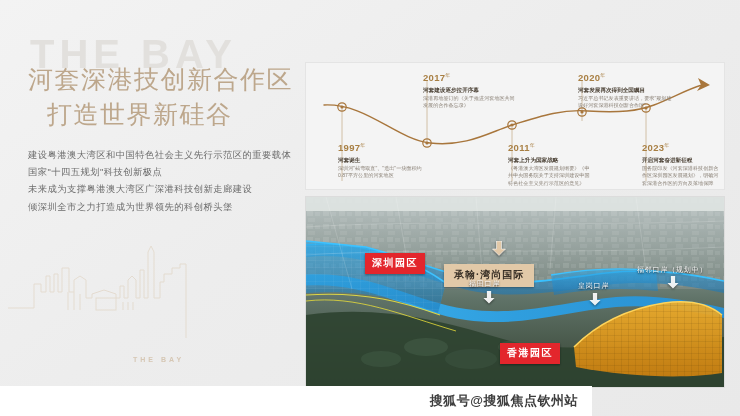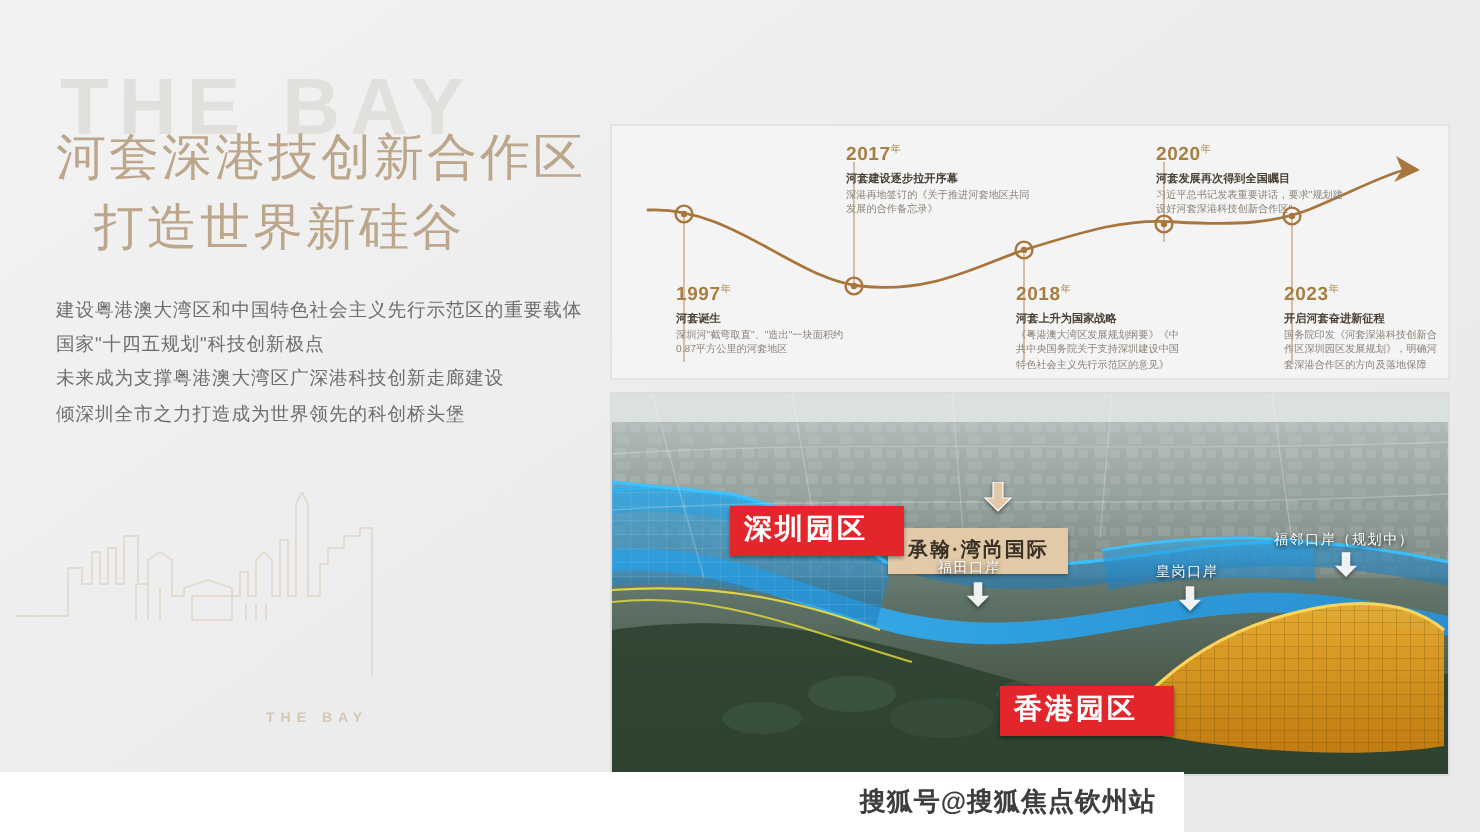--- a/index.html
+++ b/index.html
@@ -87,23 +87,23 @@
     overflow:hidden;
     border:1px solid #dcdcdc;
   }
   .map-bg{position:absolute;inset:0;}
   .map-bg svg{display:block;width:100%;height:100%;}
 
   .badge-red{
     position:absolute;
     background:#e3262c;
     color:#fff;
-    font-size:14px;font-weight:700;
+    font-size:10px;font-weight:700;
     letter-spacing:1.5px;
-    padding:3px 18px 4px 7px;
+    padding:3px 7px 4px 7px;
     white-space:nowrap;
     box-shadow:0 1px 2px rgba(0,0,0,.4);
   }
   .badge-tan{
     position:absolute;
     background:#e2c9a8;
     color:#3a3127;
     font-size:10px;font-weight:700;
     letter-spacing:1px;
     padding:4px 10px 5px 10px;
@@ -220,21 +220,21 @@
     <div class="tl-node" style="left:117px;top:10px;width:92px;">
       <div class="tl-year">
         <span>2017</span><sup>年</sup>
       </div>
       <div class="tl-head">河套建设逐步拉开序幕</div>
       <div class="tl-desc">深港再地签订的《关于推进河套地区共同发展的合作备忘录》</div>
     </div>
 
     <div class="tl-node" style="left:202px;top:80px;width:84px;">
       <div class="tl-year">
-        <span>2018</span><sup>年</sup>
+        <span>2011</span><sup>年</sup>
       </div>
       <div class="tl-head">河套上升为国家战略</div>
       <div class="tl-desc">《粤港澳大湾区发展规划纲要》《中共中央国务院关于支持深圳建设中国特色社会主义先行示范区的意见》</div>
     </div>
 
     <div class="tl-node" style="left:272px;top:10px;width:96px;">
       <div class="tl-year">
         <span>2020</span><sup>年</sup>
       </div>
       <div class="tl-head">河套发展再次得到全国瞩目</div>

